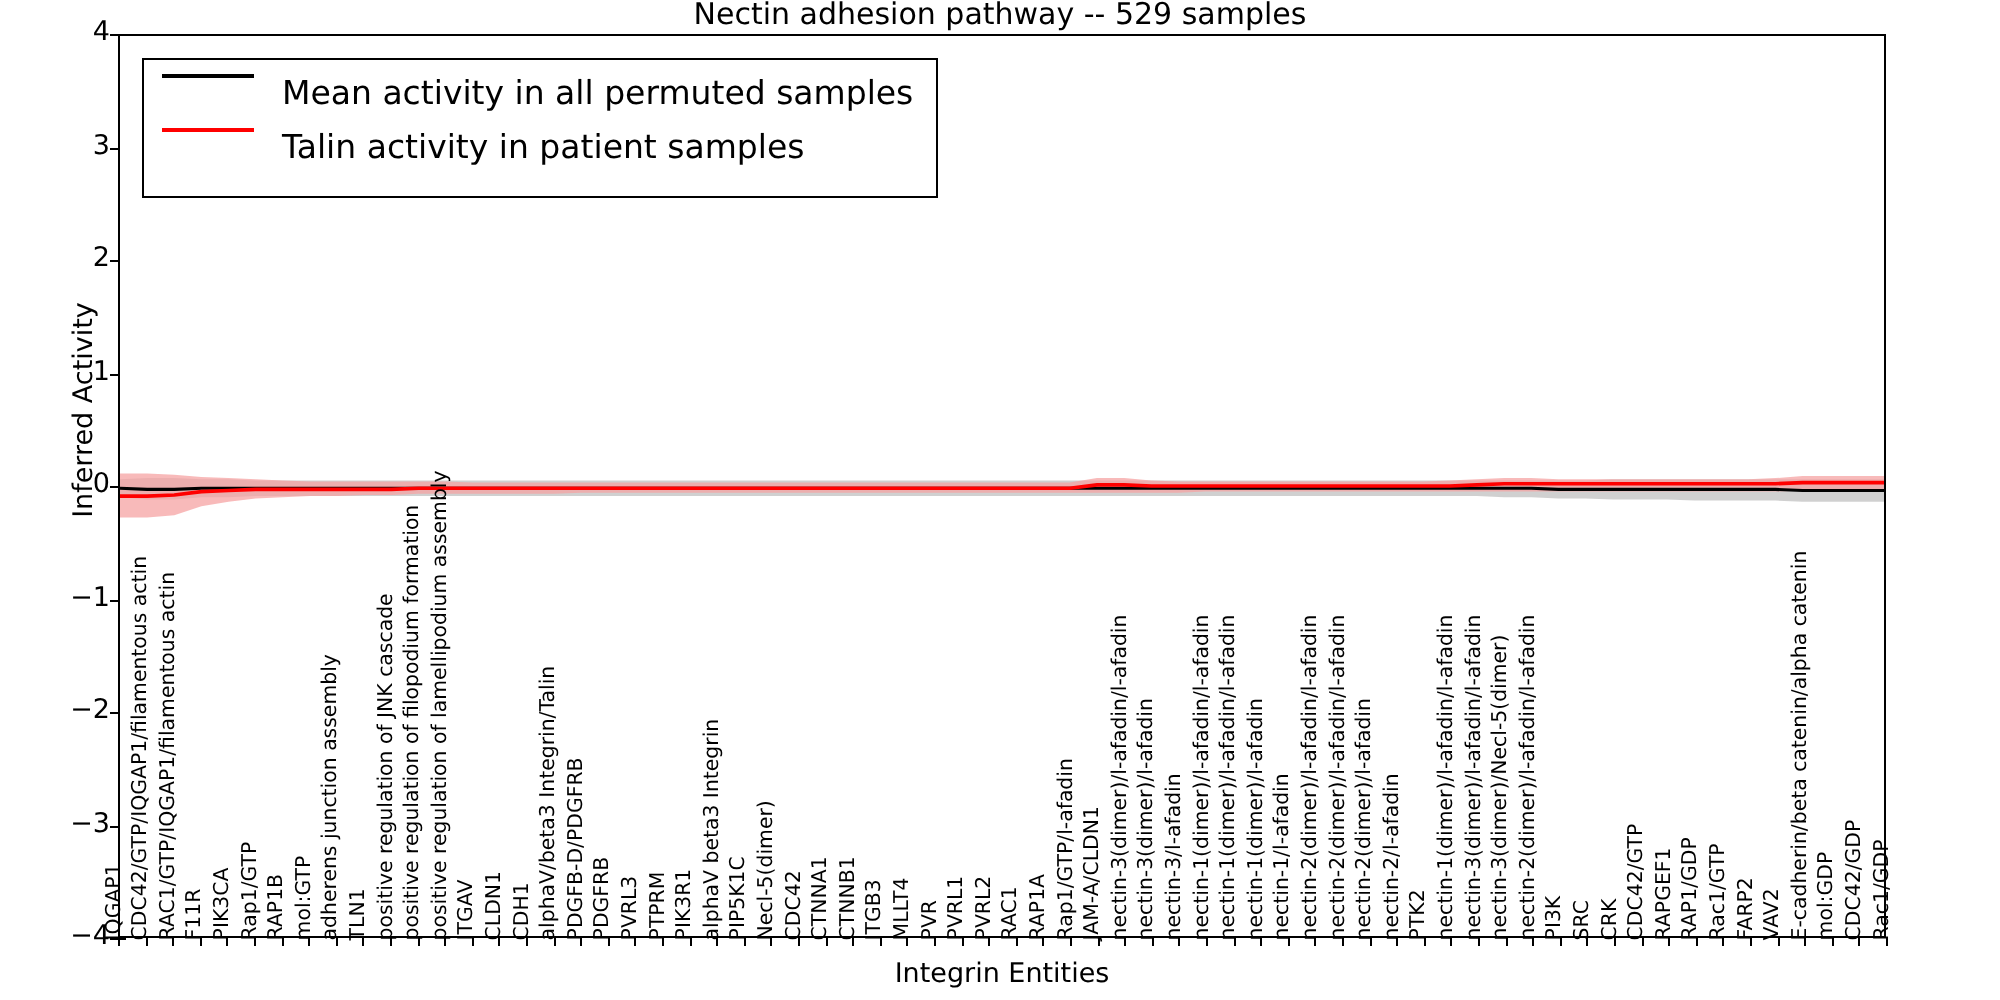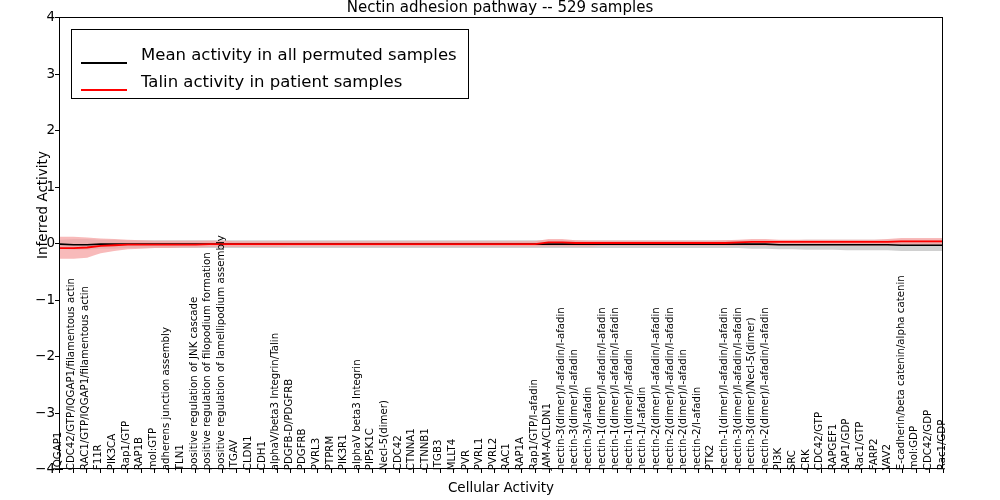--- a/index.html
+++ b/index.html
@@ -120,21 +120,21 @@
     position: absolute;
     left: 71px;
     top: 29px;
     border: 1.1px solid #000;
     background: #fff;
     padding: 7px 11px 7px 9px;
     box-sizing: border-box;
   }
   .legend-row {
     display: flex;
-    align-items: flex-end;
+    align-items: flex-start;
     height: 27px;
   }
   .legend-swatch {
     width: 46px;
     height: 2px;
     margin-right: 14px;
     flex: 0 0 auto;
   }
   .legend-text {
     font-size: 16.5px;
@@ -319,21 +319,21 @@
       <div class="xticklabel" style="left: 851.4px; bottom: 30px;">RAP1/GDP</div>
       <div class="xticklabel" style="left: 865px; bottom: 30px;">Rac1/GTP</div>
       <div class="xticklabel" style="left: 878.6px; bottom: 30px;">FARP2</div>
       <div class="xticklabel" style="left: 892.2px; bottom: 30px;">VAV2</div>
       <div class="xticklabel" style="left: 905.8px; bottom: 30px;">E-cadherin/beta catenin/alpha catenin</div>
       <div class="xticklabel" style="left: 919.4px; bottom: 30px;">mol:GDP</div>
       <div class="xticklabel" style="left: 933px; bottom: 30px;">CDC42/GDP</div>
       <div class="xticklabel" style="left: 946.6px; bottom: 30px;">Rac1/GDP</div>
     </div>
 
-  <div id="xlabel">Cellular Activity</div>
+  <div id="xlabel">Integrin Entities</div>
 
   <div id="legend">
     <div class="legend-row">
       <span class="legend-swatch" style="background:#000000;"></span>
       <span class="legend-text">Mean activity in all permuted samples</span>
     </div>
     <div class="legend-row">
       <span class="legend-swatch" style="background:#ff0000;"></span>
       <span class="legend-text">Talin activity in patient samples</span>
     </div>

